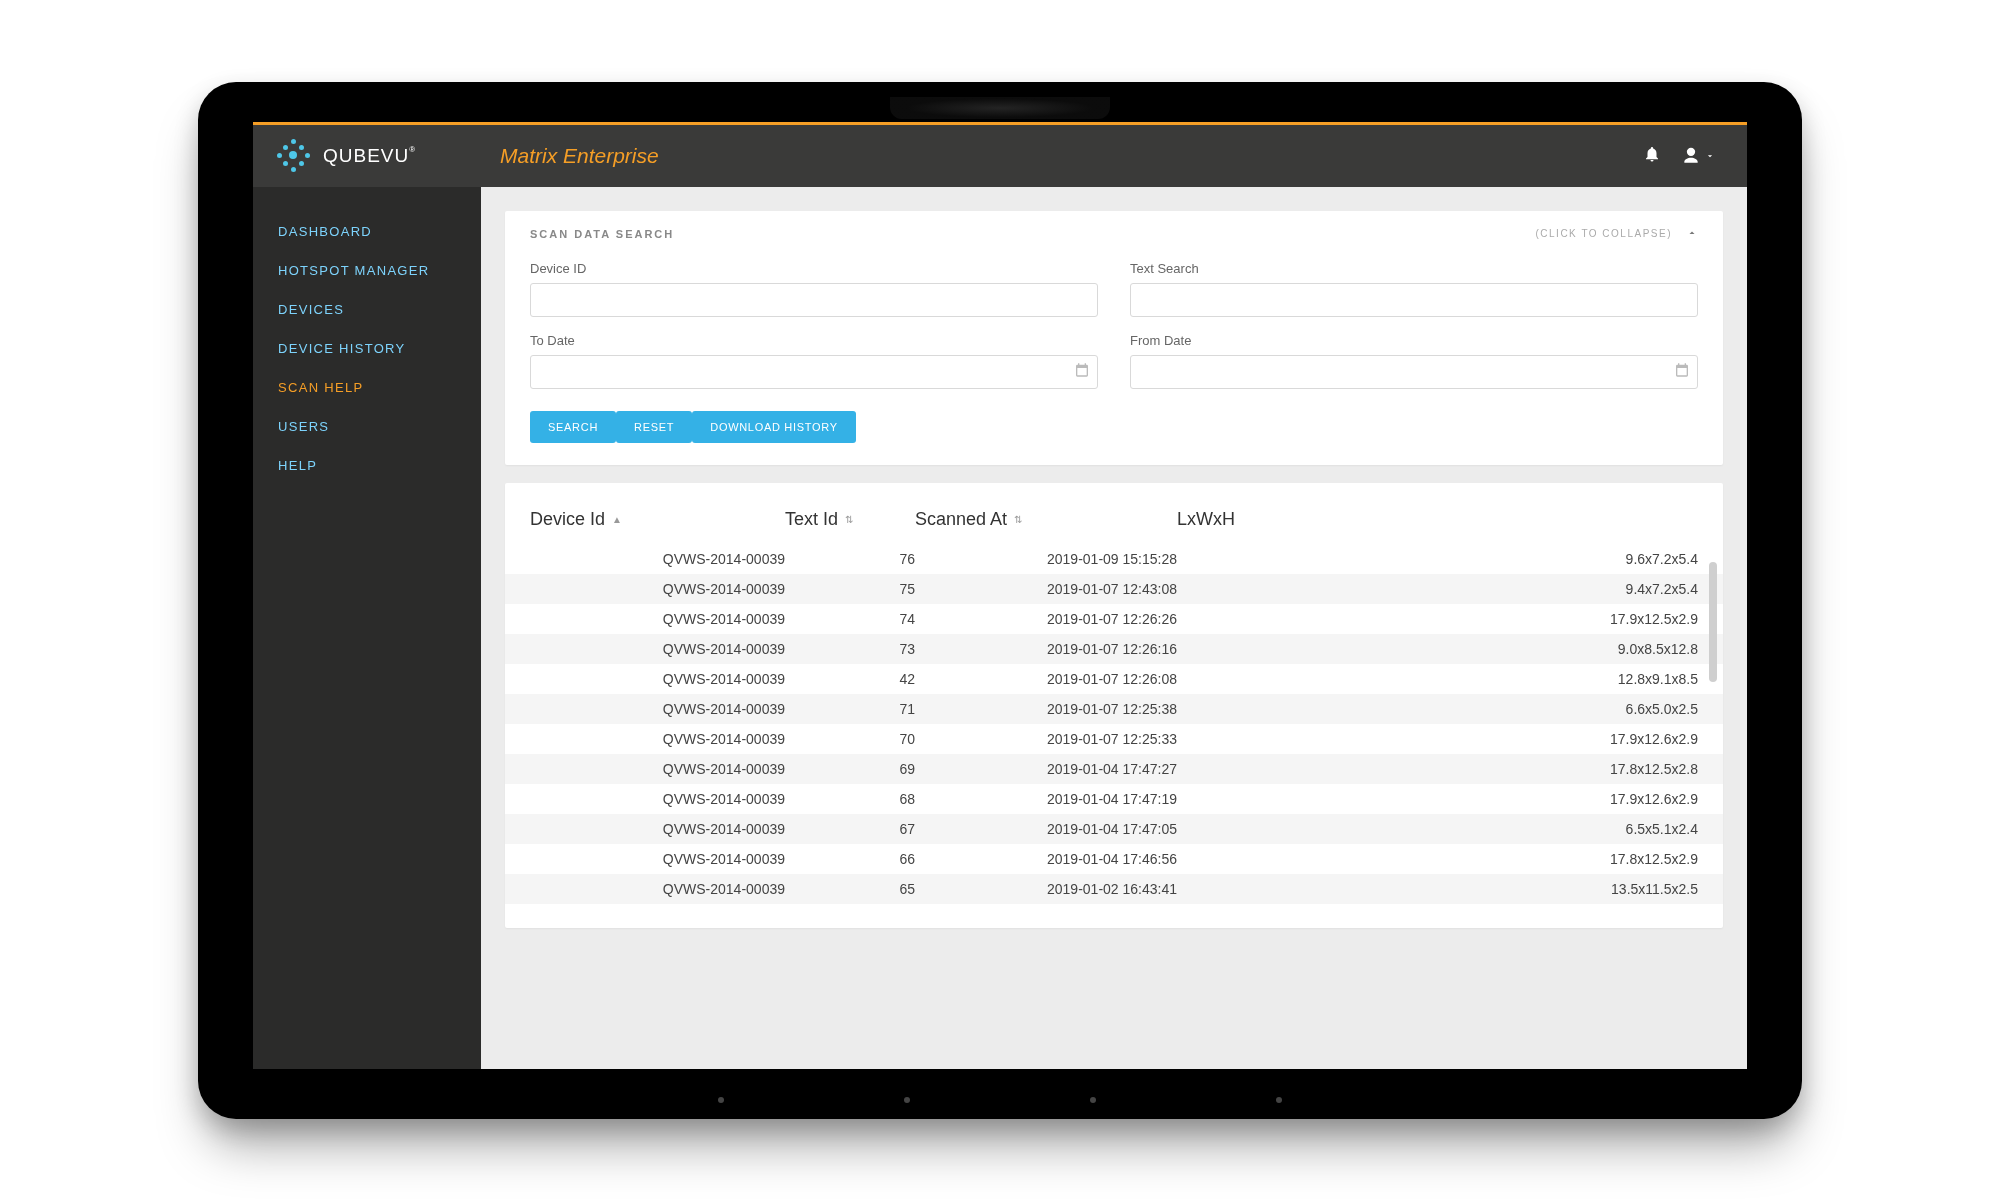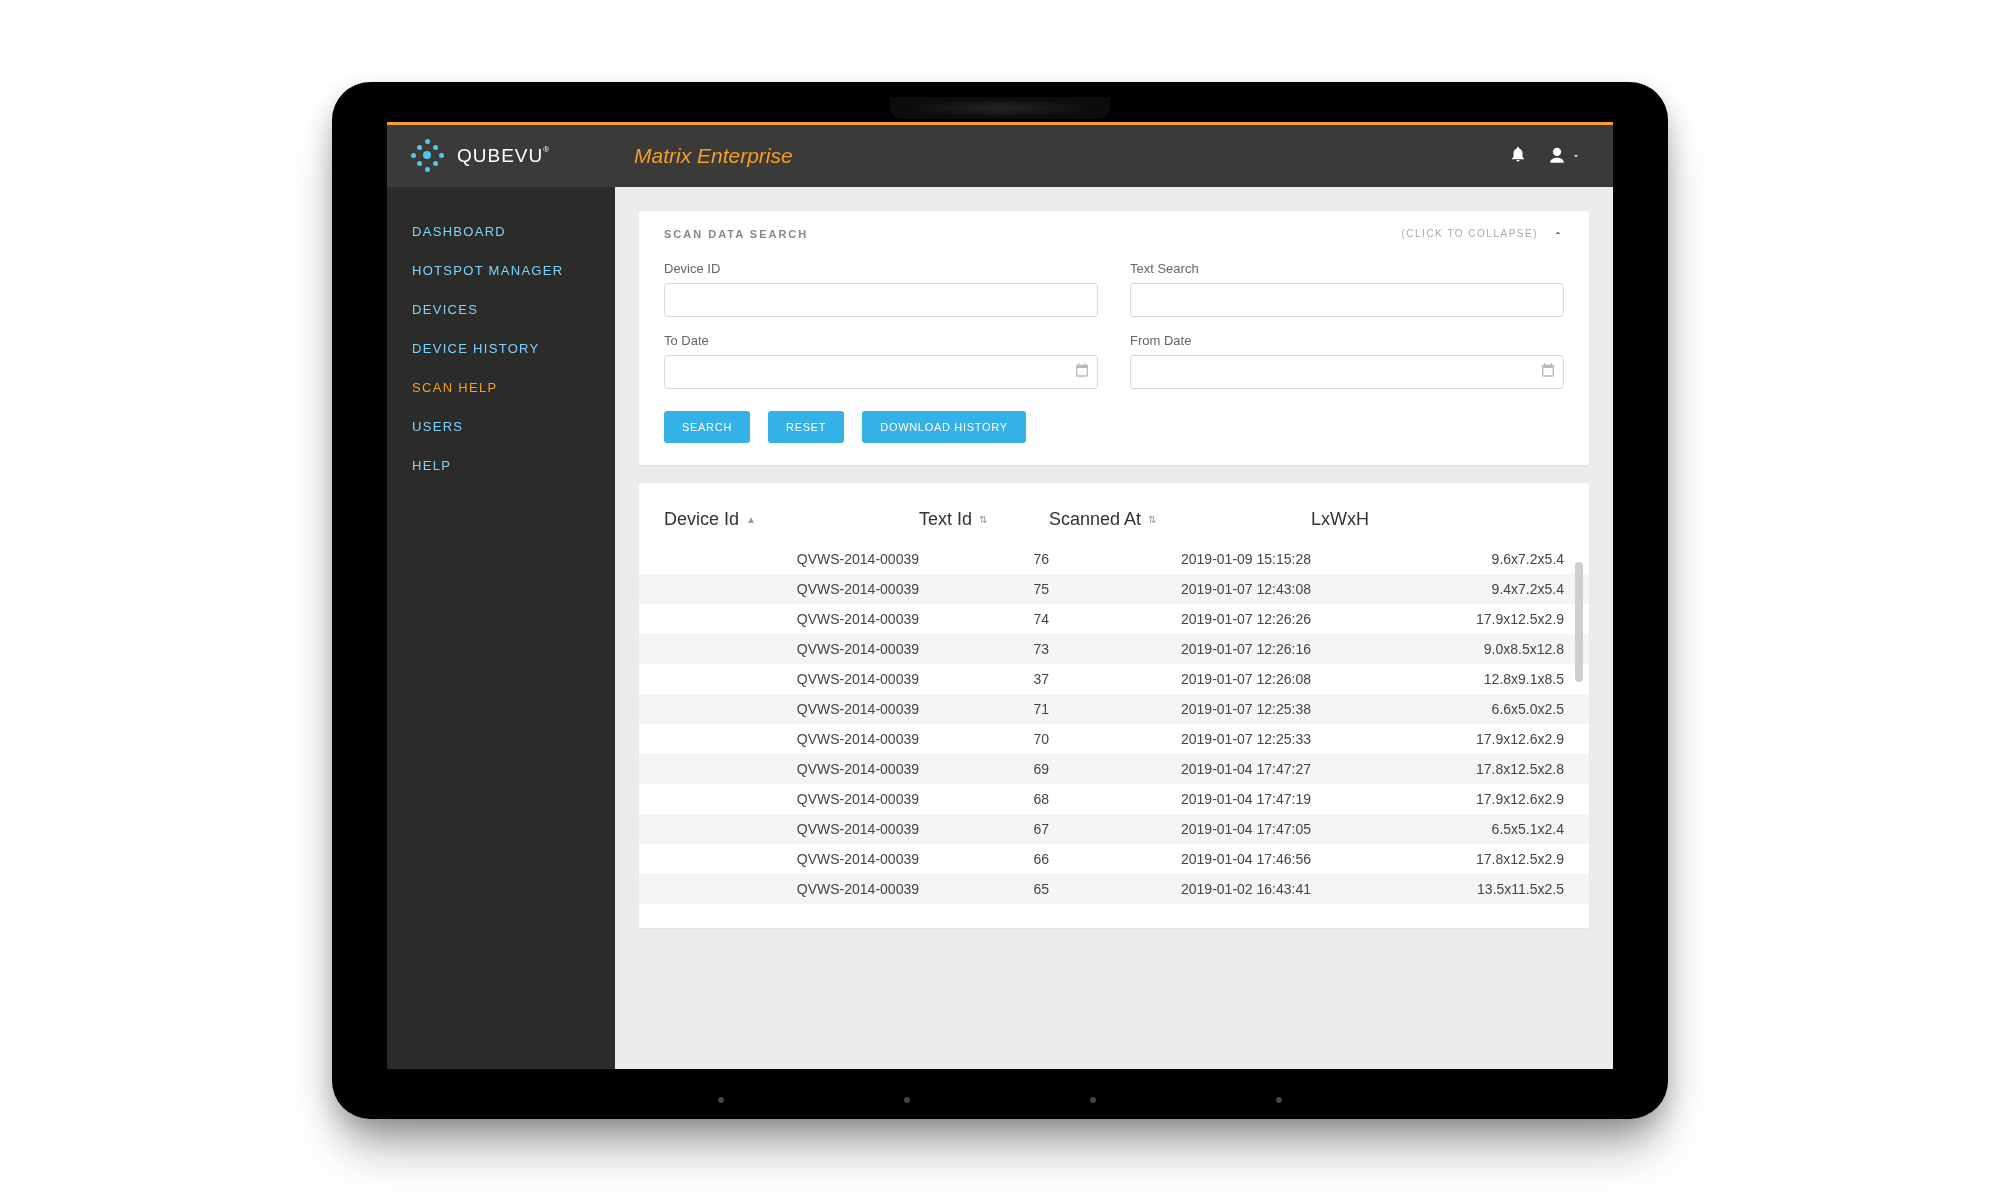--- a/index.html
+++ b/index.html
@@ -1,17 +1,17 @@
 <!DOCTYPE html>
 <html><head>
 <meta charset="utf-8">
 <style>
 * { margin:0; padding:0; box-sizing:border-box; font-family: -apple-system, BlinkMacSystemFont, "Segoe UI", Helvetica, Arial, sans-serif; }
 body { background:#fff; width:2000px; height:1200px; display:flex; align-items:center; justify-content:center; }
-.tablet-frame { width:1336px; height:1037px; background:#000; border-radius:38px; padding:40px 55px 50px 55px; box-shadow: 0 35px 50px -10px rgba(0,0,0,0.35), 0 10px 25px rgba(0,0,0,0.2); position:relative; }
+.tablet-frame { width:1604px; height:1037px; background:#000; border-radius:38px; padding:40px 55px 50px 55px; box-shadow: 0 35px 50px -10px rgba(0,0,0,0.35), 0 10px 25px rgba(0,0,0,0.2); position:relative; }
 .tablet-notch { position:absolute; top:15px; left:50%; transform:translateX(-50%); width:220px; height:22px; background:radial-gradient(ellipse at center, #333 0%, #111 60%); border-radius:0 0 12px 12px; opacity:0.7; }
 .screen { width:100%; height:100%; background:#ececec; position:relative; overflow:hidden; border-top:3px solid #f59e26; }
 .topbar { height:62px; background:#3a3a39; display:flex; align-items:center; padding:0 22px; color:#fff; }
 .logo-wrap { display:flex; align-items:center; width:205px; }
 .logo-dots { width:38px; height:38px; position:relative; margin-right:10px; }
 .logo-dots span { position:absolute; border-radius:50%; background:#4ec7e8; }
 .logo-text { color:#fff; font-size:19px; letter-spacing:1px; font-weight:500; }
 .logo-text sup { font-size:8px; vertical-align:top; }
 .app-title { color:#f59e26; font-size:21px; font-weight:400; margin-left:20px;font-style:italic; }
 .topbar-spacer { flex:1; }
@@ -27,21 +27,21 @@
 .panel-hint { margin-left:auto; color:#aaa; font-size:10px; letter-spacing:1.5px; }
 .collapse-caret { margin-left:14px; color:#777; }
 .panel-body { padding:10px 25px 22px 25px; }
 .form-grid { display:grid; grid-template-columns:1fr 1fr; gap:16px 32px; }
 .field-label { color:#666; font-size:13px; margin-bottom:7px; display:block; }
 .input { width:100%; height:34px; border:1px solid #d9d9d9; border-radius:3px; padding:0 10px; font-size:13px; }
 .input-wrap { position:relative; }
 .cal-icon { position:absolute; right:8px; top:50%; transform:translateY(-50%); color:#bbb; }
 .button-row { display:flex; align-items:center; margin-top:22px; }
 .btn { background:#34b1e6; color:#fff; border:none; border-radius:3px; font-size:11px; letter-spacing:0.7px; padding:10px 18px; cursor:pointer; font-weight:500; }
-.btn + .btn { margin-left:18px; }
+.btn + .btn { margin-left:0; }
 .btn-dl { margin-left:auto; }
 .table-panel { margin-top:18px; padding:18px 0 24px 0; position:relative; }
 .table-head { display:grid; grid-template-columns: 255px 130px 262px 1fr; padding:8px 25px 14px 25px; }
 .th { color:#333; font-size:18px; font-weight:400; display:flex; align-items:center; gap:7px; }
 .sort-ic { font-size:10px; color:#999; }
 .table-body { position:relative;text-align:right; }
 .row { display:grid; grid-template-columns: 255px 130px 262px 1fr; padding:7px 25px; font-size:14px; color:#444; }
 .row:nth-child(odd){ background:#f5f5f5; }
 .scroll-ind { position:absolute; right:6px; top:18px; width:8px; height:120px; background:#cfcfcf; border-radius:4px; }
 .tablet-dots { position:absolute; bottom:16px; left:50%; transform:translateX(-50%); display:flex; gap:180px; }
@@ -189,21 +189,21 @@
                 <div>17.9x12.5x2.9</div>
               </div>
               <div class="row">
                 <div>QVWS-2014-00039</div>
                 <div>73</div>
                 <div>2019-01-07 12:26:16</div>
                 <div>9.0x8.5x12.8</div>
               </div>
               <div class="row">
                 <div>QVWS-2014-00039</div>
-                <div>37</div>
+                <div>42</div>
                 <div>2019-01-07 12:26:08</div>
                 <div>12.8x9.1x8.5</div>
               </div>
               <div class="row">
                 <div>QVWS-2014-00039</div>
                 <div>71</div>
                 <div>2019-01-07 12:25:38</div>
                 <div>6.6x5.0x2.5</div>
               </div>
               <div class="row">

